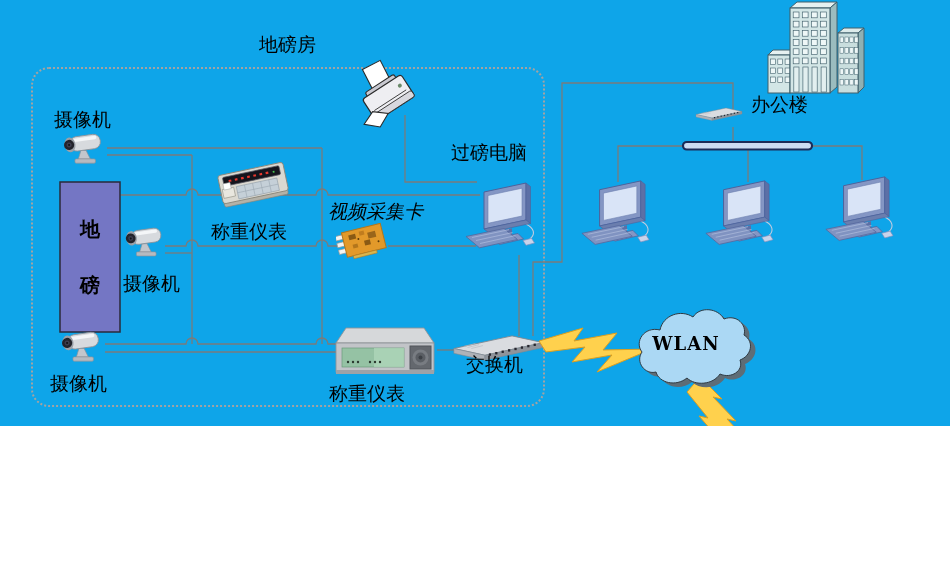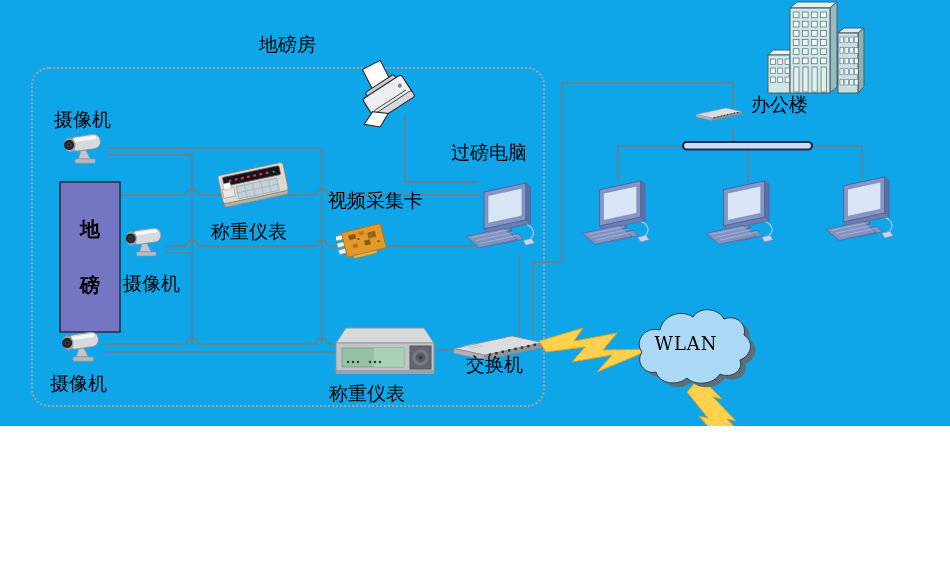--- a/index.html
+++ b/index.html
@@ -12,21 +12,21 @@
     position:absolute; left:31px; top:67px; width:514px; height:340px;
     border:2px dotted #a3a3a3; border-radius:18px; box-sizing:border-box;
     z-index:1;
   }
   #net-svg { position:absolute; left:0; top:0; z-index:2; }
   .lbl {
     position:absolute; z-index:4; color:#000; font-size:19px;
     white-space:nowrap; font-family:"DejaVu Serif", serif;
   }
   .lbl-wlan {
-    font-weight:normal; font-size:18px; letter-spacing:1px;
+    font-weight:bold; font-size:18px; letter-spacing:1px;
     width:76px; text-align:center; white-space:nowrap;
   }
   #scale-label-wrap {
     position:absolute; left:60px; top:182px; width:60px; height:150px;
     display:flex; align-items:center; justify-content:center; z-index:4;font-weight:bold;
   }
   #scale-label-wrap .vtext {
     width:22px; font-size:20px; line-height:56px; word-break:break-all;
     text-align:center; color:#000;
   }
@@ -367,21 +367,21 @@
 
   <div class="lbl" style="left:54px; top:107px;">摄像机</div>
   <div class="lbl" style="left:123px; top:271px;">摄像机</div>
   <div class="lbl" style="left:50px; top:371px;">摄像机</div>
 
   <div id="scale-label-wrap">
     <div class="vtext">地磅</div>
   </div>
 
   <div class="lbl" style="left:211px; top:205px;margin-top:14px;">称重仪表</div>
-  <div class="lbl" style="left:328px; top:188px;">视频采集卡</div>
+  <div class="lbl" style="left:328px; top:199px;font-style:italic;">视频采集卡</div>
   <div class="lbl" style="left:451px; top:140px;">过磅电脑</div>
   <div class="lbl" style="left:329px; top:381px;">称重仪表</div>
   <div class="lbl" style="left:466px; top:352px;">交换机</div>
 
   <div class="lbl" style="left:751px; top:92px;">办公楼</div>
   <div class="lbl lbl-wlan" style="left:648px; top:333px;">WLAN</div>
 
   <div id="bottom-bar"></div>
 </div>
 

